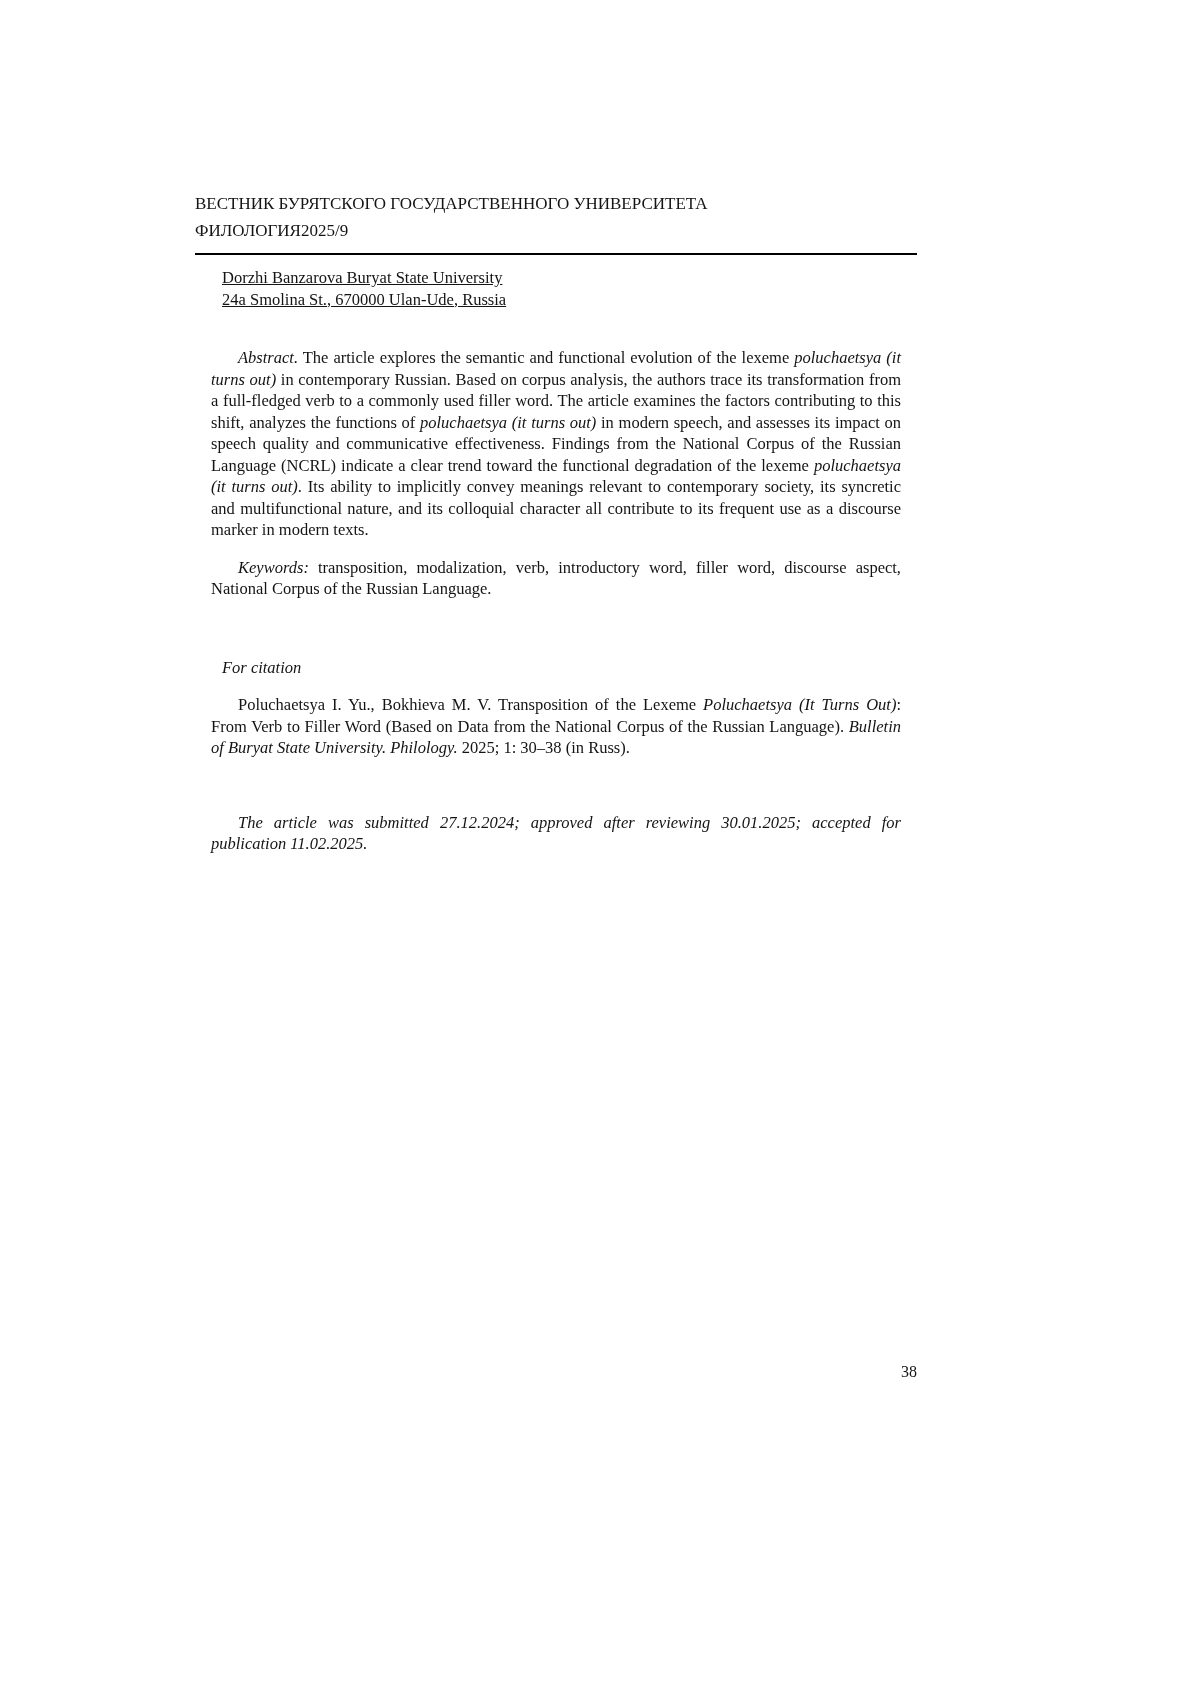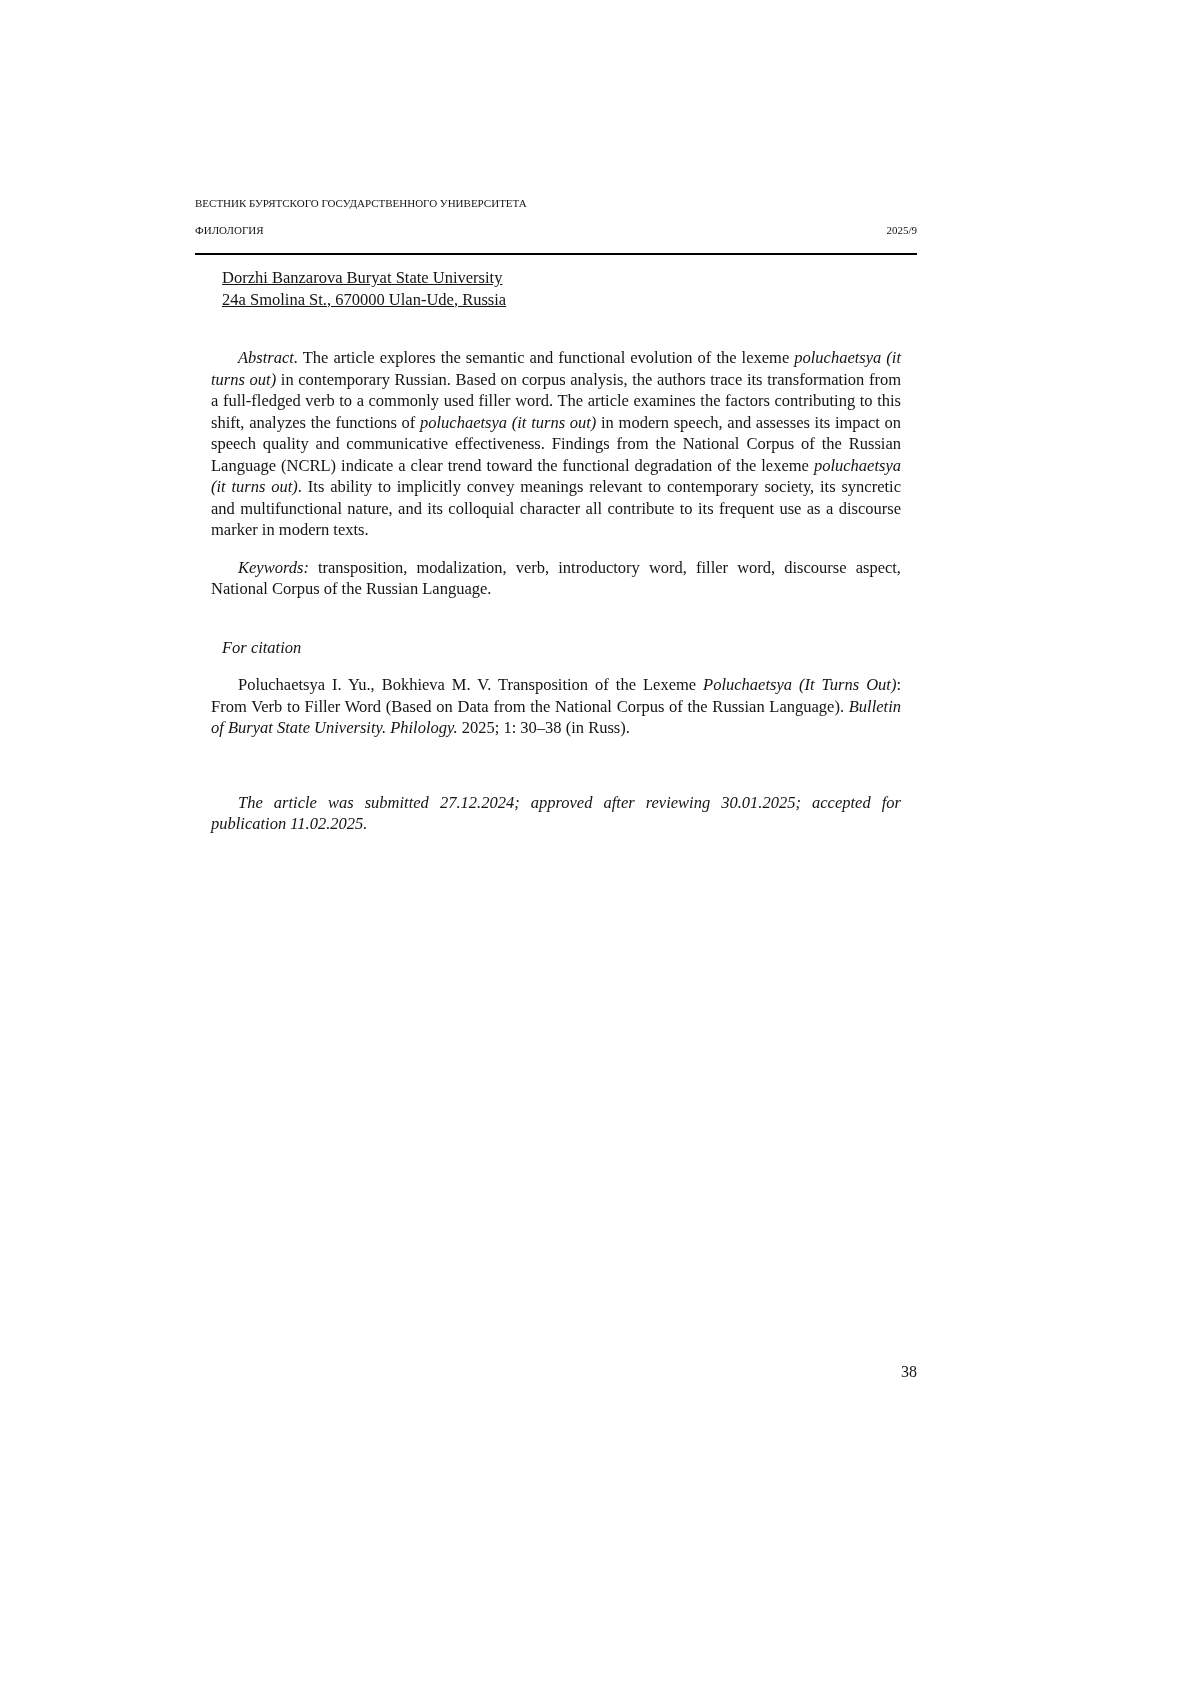--- a/index.html
+++ b/index.html
@@ -15,47 +15,47 @@
   }
   .page-column {
     position: absolute;
     left: 195px;
     top: 190px;
     width: 722px;
     font-size: 16.5px;
     line-height: 21.5px;
   }
   .journal-header {
-    font-size: 11px;
+    font-size: 17px;
     line-height: 27px;
     padding-bottom: 9px;
   }
   .journal-line2 {
     display: flex;
-    justify-content: space-between;
     align-items: baseline;
   }
   .header-divider {
     border-top: 2px solid #000;
     height: 0;
     width: 100%;
   }
   .content { margin-top: 12px; }
   .affiliation { padding-left: 27px; text-decoration: underline; }
   .affiliation div { white-space: nowrap; }
   .spacer { height: 21px; }
   p.para {
     margin: 16px;
     text-indent: 27px;
     text-align: justify;
   }
   .italic { font-style: italic; }
   .citation-heading {
     padding-left: 27px;
     font-style: italic;
+    margin-top: 20px;
   }
   .submitted { font-style: italic; }
   .page-number {
     position: absolute;
     left: 195px;
     top: 1363px;
     width: 722px;
     text-align: right;
     font-size: 16px;
   }

